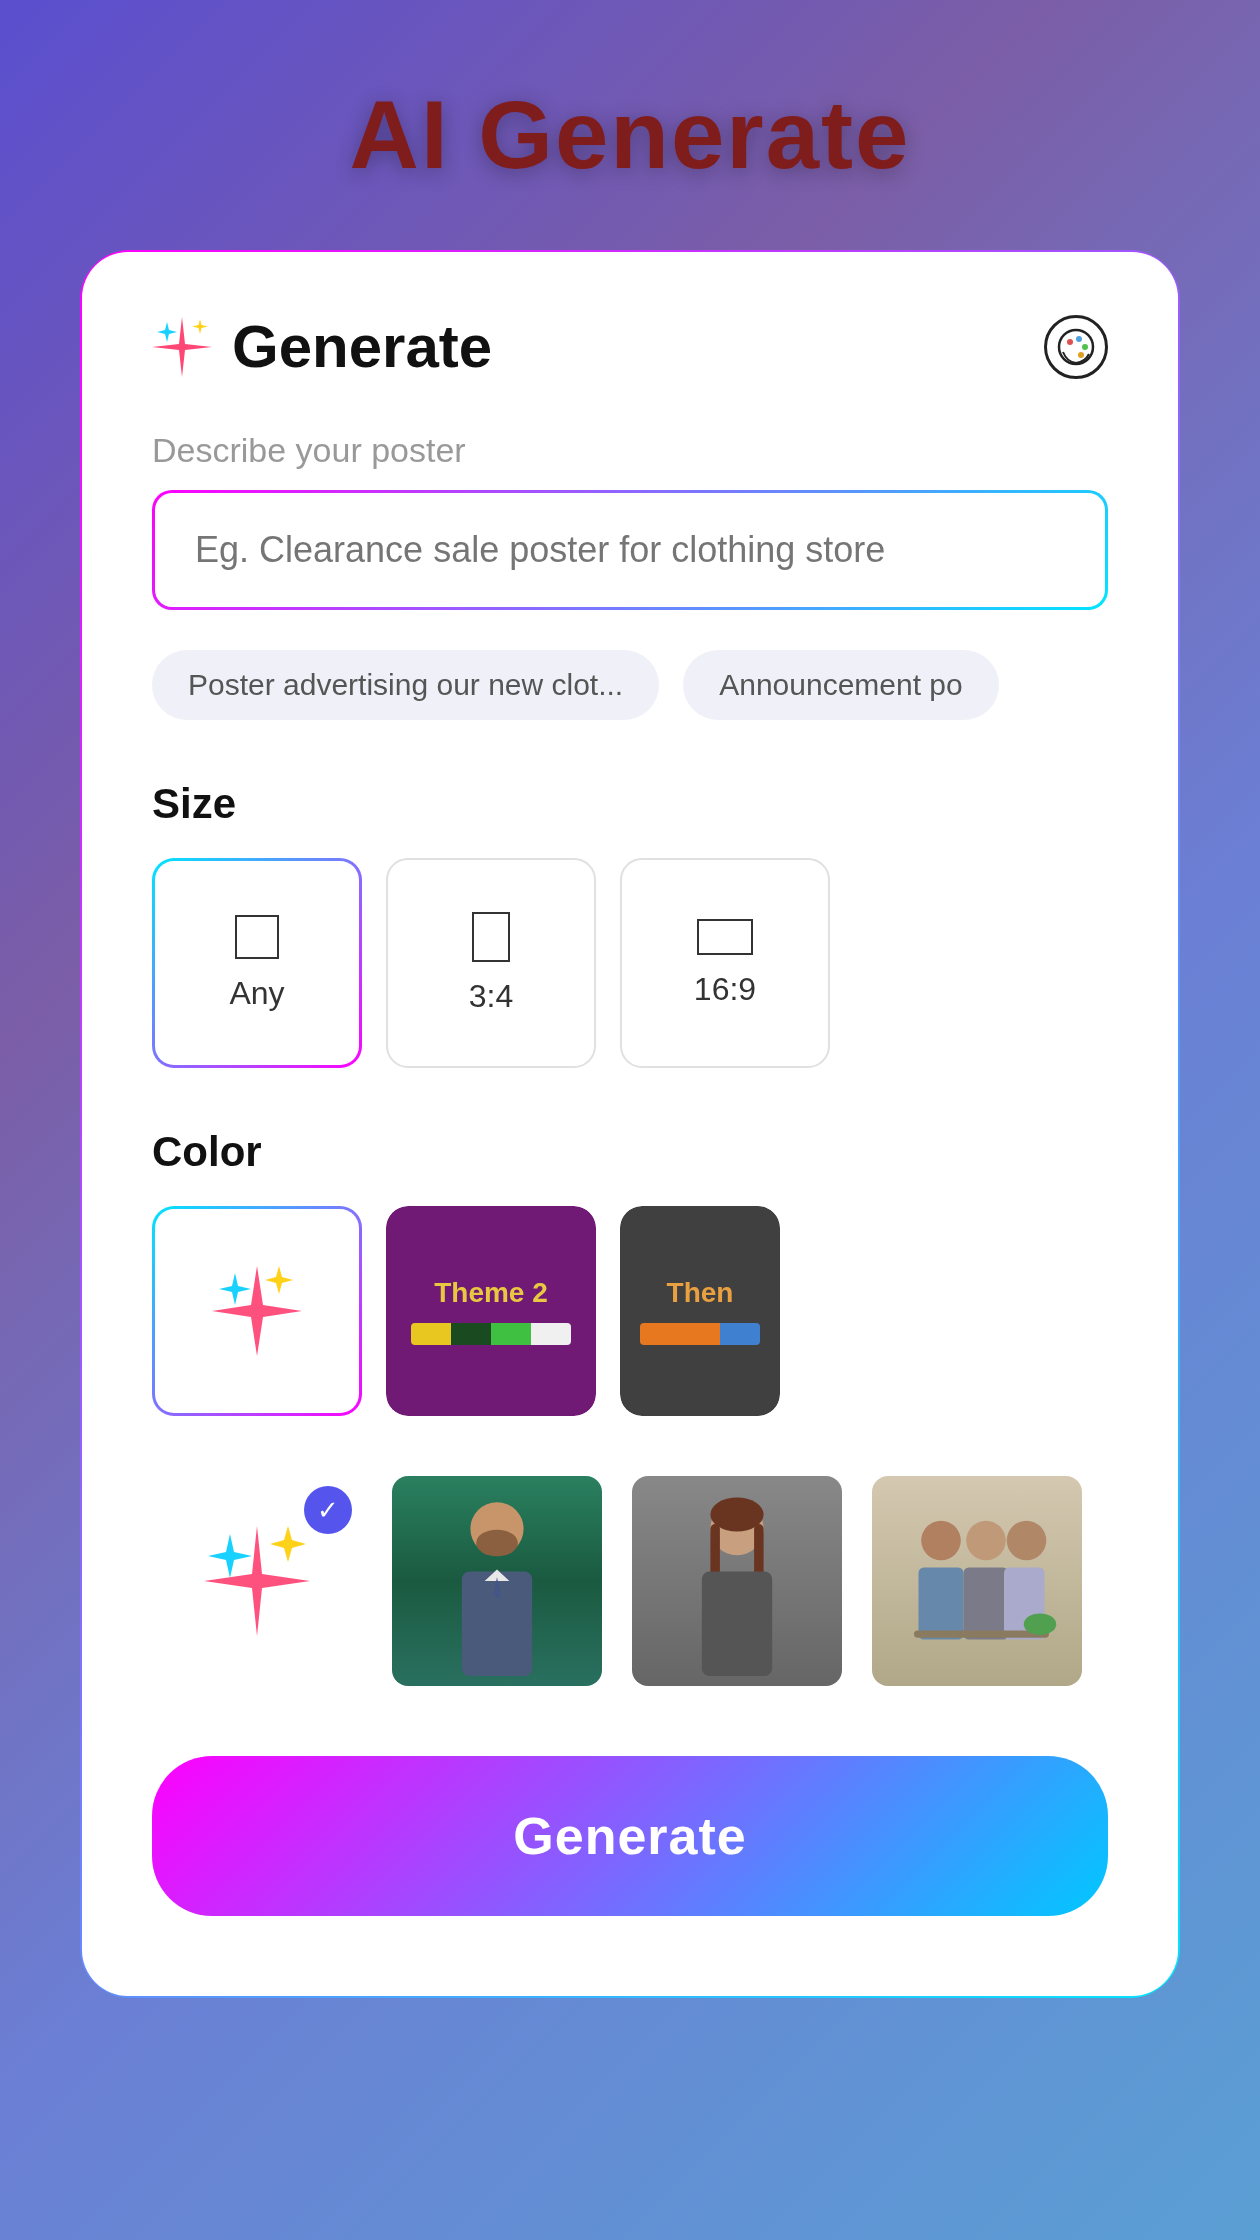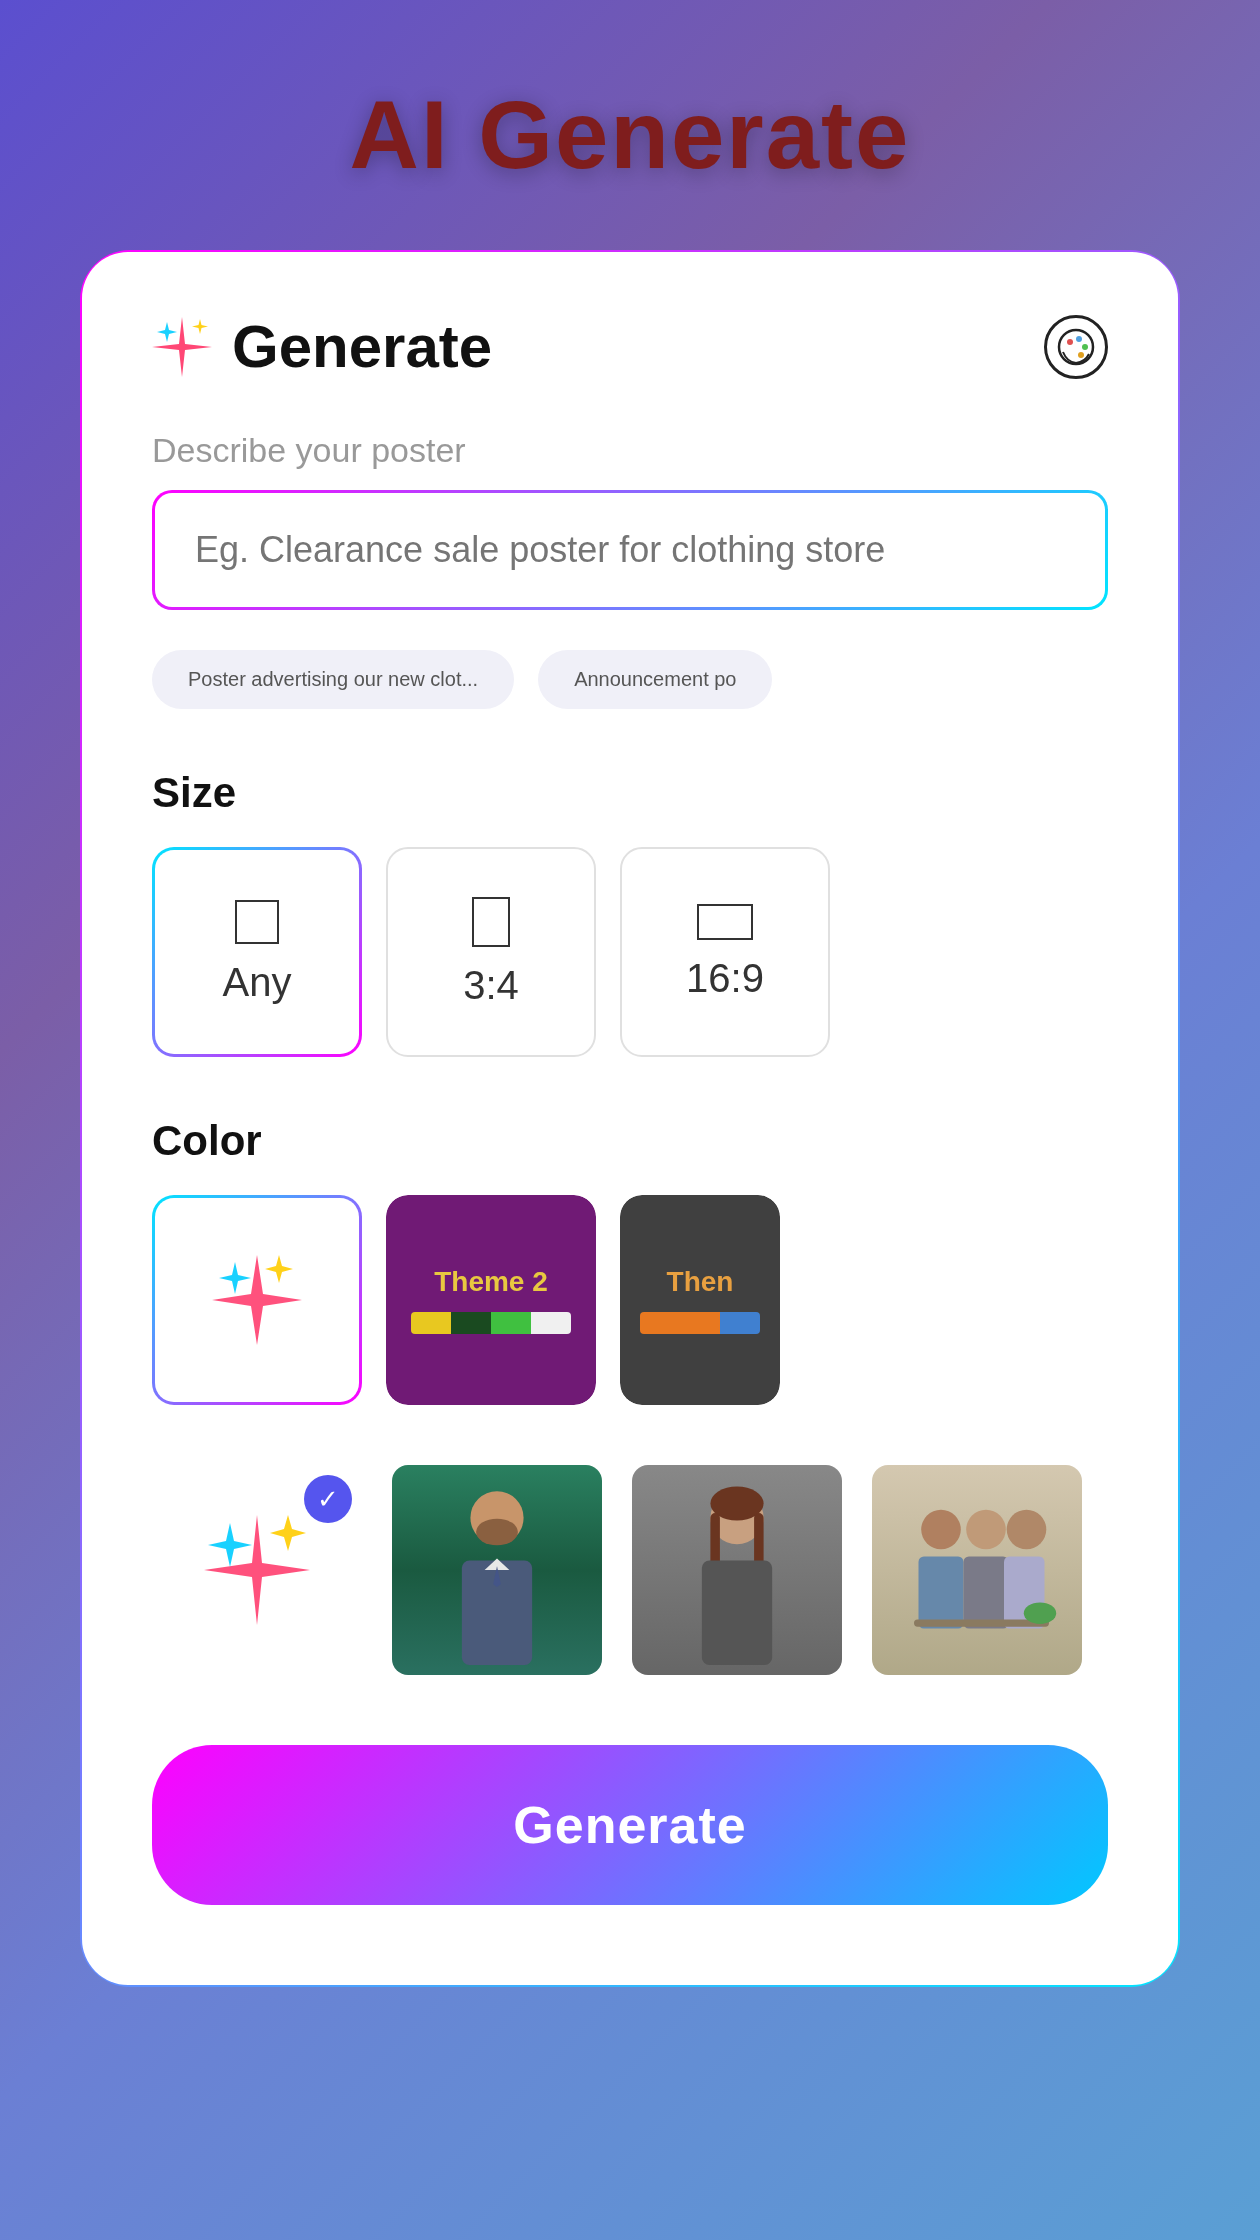--- a/index.html
+++ b/index.html
@@ -99,21 +99,21 @@
       display: flex;
       gap: 24px;
       margin-bottom: 60px;
       overflow: hidden;
     }
 
     .chip {
       background: #f0f0f8;
       border-radius: 50px;
       padding: 18px 36px;
-      font-size: 20px;
+      font-size: 30px;
       color: #555;
       white-space: nowrap;
       cursor: pointer;
     }
 
     
     .section-title {
       font-size: 42px;
       font-weight: 700;
       color: #111;
@@ -130,21 +130,21 @@
       border: 2px solid #e0e0e0;
       border-radius: 22px;
       width: 210px;
       height: 210px;
       display: flex;
       flex-direction: column;
       align-items: center;
       justify-content: center;
       gap: 16px;
       cursor: pointer;
-      font-size: 40px;
+      font-size: 32px;
       color: #333;
     }
 
     .size-option.active {
       border: 3px solid transparent;
       background: linear-gradient(white, white) padding-box,
                   linear-gradient(135deg, #00e5ff, #ff00ff) border-box;
     }
 
     .size-icon {

